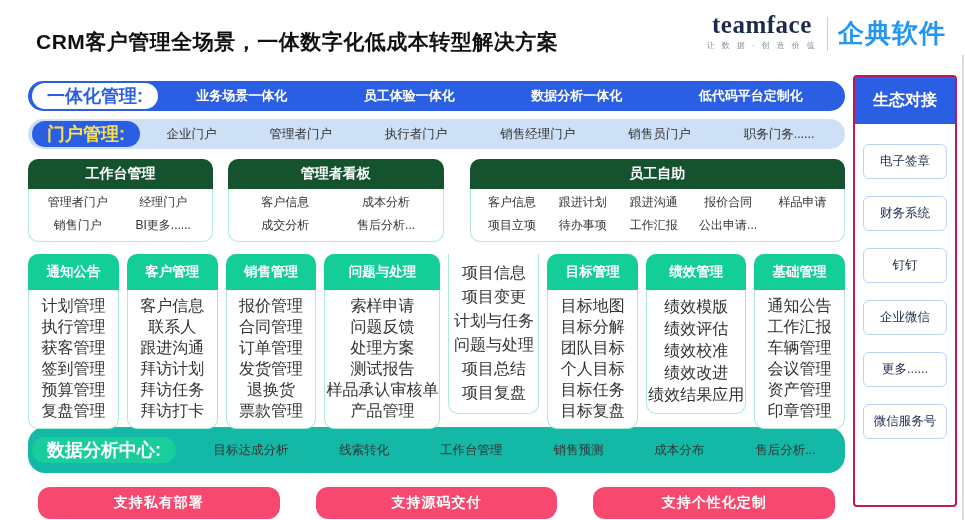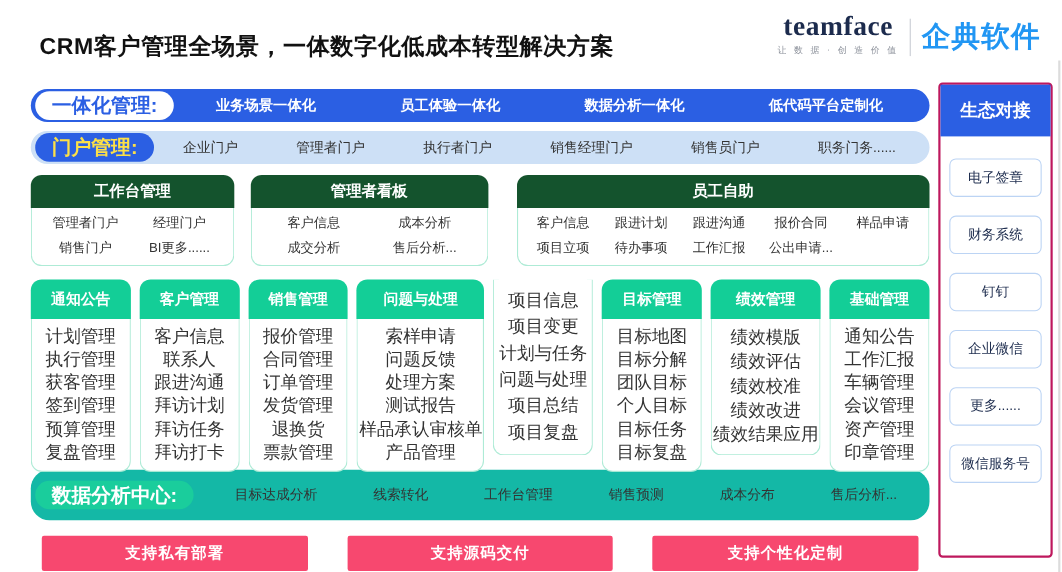--- a/index.html
+++ b/index.html
@@ -57,21 +57,21 @@
   .module-header { background: #13ce97; color: #fff; font-size: 13.5px; font-weight: bold; text-align: center;
     padding: 9px 0; border-radius: 10px 10px 0 0; }
   .module-body { flex: 1; background: #fff; border: 1px solid #aeebd6; border-top: none;
     border-radius: 0 0 10px 10px; display: flex; flex-direction: column; justify-content: space-evenly;
     padding: 6px 1px; }
   .module-item { font-size: 16px; color: #333; text-align: center; white-space: nowrap; }
 
   
   .cta-row { display: flex; gap: 36px; margin-top: 14px; padding: 0 10px 0 10px; }
   .cta-button { flex: 1; height: 32px; background: #f7486f; border: none; color: #fff; font-size: 14px;
-    font-weight: bold; border-radius: 2px; font-family: inherit; cursor: pointer; letter-spacing: 1px; }
+    font-weight: bold; border-radius: 12px; font-family: inherit; cursor: pointer; letter-spacing: 1px; }
 
   
   .sidebar { width: 104px; margin-left: 8px; margin-top: 0; height: 432px; border: 2px solid #be185d;
     border-radius: 4px; background: #fff; display: flex; flex-direction: column; align-items: center; }
   .sidebar-header { width: 100%; background: #2b5fe3; color: #fff; font-size: 16px; font-weight: bold;
     text-align: center; padding: 13px 0; }
   .sidebar-items { display: flex; flex-direction: column; align-items: center; margin-top: 20px; gap: 17px; width: 100%; }
   .sidebar-item { width: 84px; background: #fff; border: 1px solid #bcd4f4; border-radius: 6px;
     padding: 8px 2px; font-size: 12.5px; color: #1c2b4d; text-align: center; font-family: inherit;
     cursor: pointer; white-space: nowrap; }

